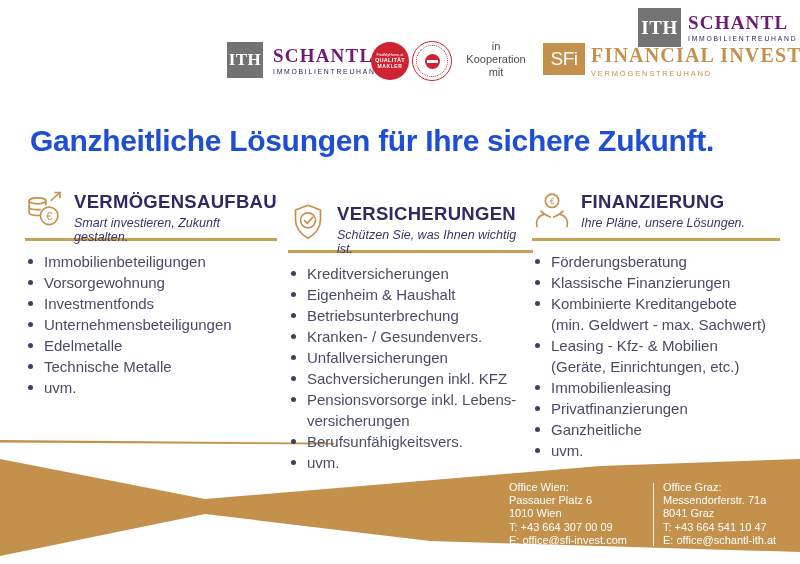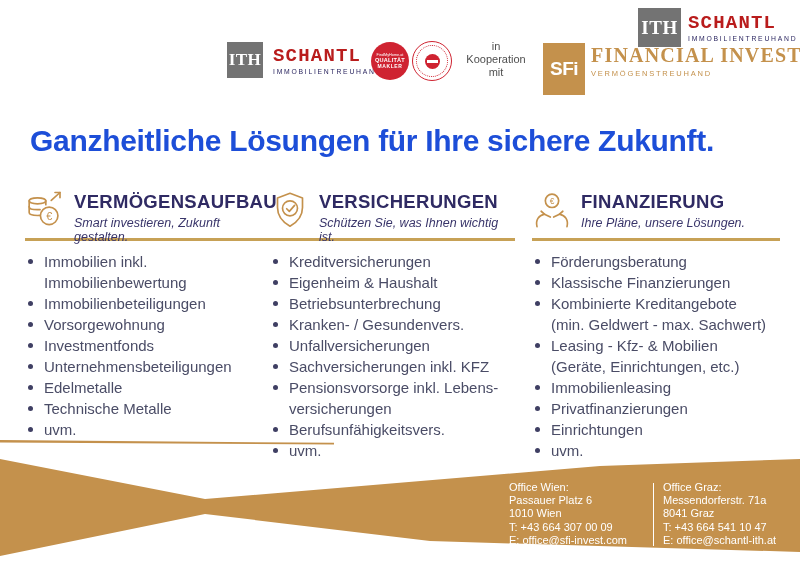--- a/index.html
+++ b/index.html
@@ -8,54 +8,54 @@
 
   
   .footer-svg{position:absolute;left:0;top:0;width:800px;height:564px;pointer-events:none;}
 
   
   .abs{position:absolute;}
   .ith-square{width:36px;height:36px;background:#737373;color:#fff;display:flex;align-items:center;
               justify-content:center;font-family:"Liberation Serif",serif;font-weight:bold;
               font-size:17px;letter-spacing:.5px;}
   .ith-square.big{width:43px;height:39px;font-size:19px;}
-  .logo-name{font-family:Liberation Mono, monospace;font-weight:bold;font-size:19px;
-             letter-spacing:1.2px;color:#b91c1c;line-height:20px;}
+  .logo-name{font-family:Liberation Serif, serif;font-weight:bold;font-size:19px;
+             letter-spacing:1.2px;color:#701a75;line-height:20px;}
   .logo-tag{font-size:6.8px;letter-spacing:1.75px;color:#2b2660;margin-top:2px;white-space:nowrap;}
 
   .badge-quality{width:38px;height:38px;border-radius:50%;background:#cf2331;color:#fff;
                  display:flex;flex-direction:column;align-items:center;justify-content:center;
                  text-align:center;line-height:1.15;}
   .bq1{font-size:3.8px;}
   .bq2{font-size:5.6px;font-weight:bold;letter-spacing:.2px;}
   .bq3{font-size:5px;font-weight:bold;letter-spacing:.6px;}
   .badge-seal{width:40px;height:40px;border-radius:50%;background:#fff;border:1.2px solid #cf2331;
               position:relative;box-sizing:border-box;}
   .seal-ring{position:absolute;inset:3px;border-radius:50%;border:1px dotted #cf2331;}
   .seal-core{position:absolute;left:50%;top:50%;width:15px;height:15px;margin:-7.5px 0 0 -7.5px;
              border-radius:50%;background:#cf2331;}
   .seal-core::after{content:"";position:absolute;left:2px;right:2px;top:6px;height:3px;background:#fff;}
 
   .koop{width:92px;text-align:center;font-size:11px;line-height:13px;color:#4f4f4f;
         white-space:pre-line;}
 
-  .sfi-square{width:42px;height:52px;background:#c4914c;color:#fff;display:flex;align-items:center;
-              justify-content:center;font-weight:bold;font-size:19px;letter-spacing:-.5px;}
+  .sfi-square{width:42px;height:32px;background:#c4914c;color:#fff;display:flex;align-items:center;
+              justify-content:center;font-weight:normal;font-size:19px;letter-spacing:-.5px;}
   .fi-name{font-family:"Liberation Serif",serif;font-weight:bold;font-size:20px;
            letter-spacing:1.2px;color:#c4914c;line-height:21px;white-space:nowrap;}
   .fi-tag{font-size:7.5px;letter-spacing:1.8px;color:#c4914c;margin-top:3px;white-space:nowrap;}
 
   
   .headline{position:absolute;left:30px;top:124px;margin:0;font-size:30px;font-weight:bold;
             color:#1d4ed8;letter-spacing:-.3px;white-space:nowrap;}
 
   
   .col{position:absolute;top:190px;}
   .col.c1{left:25px;width:252px;}
-  .col.c2{left:270px;width:245px;}
+  .col.c2{left:288px;width:245px;margin-top:12px;}
   .col.c3{left:532px;width:248px;}
   .col-head{display:flex;gap:9px;height:44px;align-items:flex-start;}
   .col-icon{width:40px;height:40px;flex:none;}
   .col-title{margin:1px 0 0;font-size:18.5px;font-weight:bold;color:#2f2a63;letter-spacing:.3px;}
   .col-sub{margin:3px 0 0;font-style:italic;font-size:12.5px;color:#39356a;}
   .col-rule{height:2.5px;background:#c7a156;margin-top:4px;}
   .col-list{list-style:none;margin:10px 0 0;padding:0;font-size:15px;line-height:21px;color:#4a4c66;}
   .col-list li{position:relative;padding-left:19px;white-space:pre-line;}
   .col-list li::before{content:"";position:absolute;left:3px;top:8px;width:5px;height:5px;
                        border-radius:50%;background:#3f3f63;}
@@ -132,22 +132,20 @@
         </svg>
       </span>
       <div>
         <h2 class="col-title">VERMÖGENSAUFBAU</h2>
         <p class="col-sub">Smart investieren, Zukunft gestalten.</p>
       </div>
     </div>
     <div class="col-rule"></div>
     <ul class="col-list">
 
-    <li>Immobilien inkl.
-Immobilienbewertung</li>
         <li>Immobilienbeteiligungen</li>
         <li>Vorsorgewohnung</li>
         <li>Investmentfonds</li>
         <li>Unternehmensbeteiligungen</li>
         <li>Edelmetalle</li>
         <li>Technische Metalle</li>
         <li>uvm.</li>
       </ul>
   </section>
 
@@ -202,21 +200,21 @@
     <ul class="col-list">
 
     <li>Förderungsberatung</li>
         <li>Klassische Finanzierungen</li>
         <li>Kombinierte Kreditangebote
 (min. Geldwert - max. Sachwert)</li>
         <li>Leasing - Kfz- &amp; Mobilien
 (Geräte, Einrichtungen, etc.)</li>
         <li>Immobilienleasing</li>
         <li>Privatfinanzierungen</li>
-        <li>Einrichtungen</li>
+        <li>Ganzheitliche</li>
         <li>uvm.</li>
       </ul>
   </section>
 
   <div class="office wien">
     <div>Office Wien:</div>
     <ul>
 
     <li>Passauer Platz 6</li>
         <li>1010 Wien</li>

